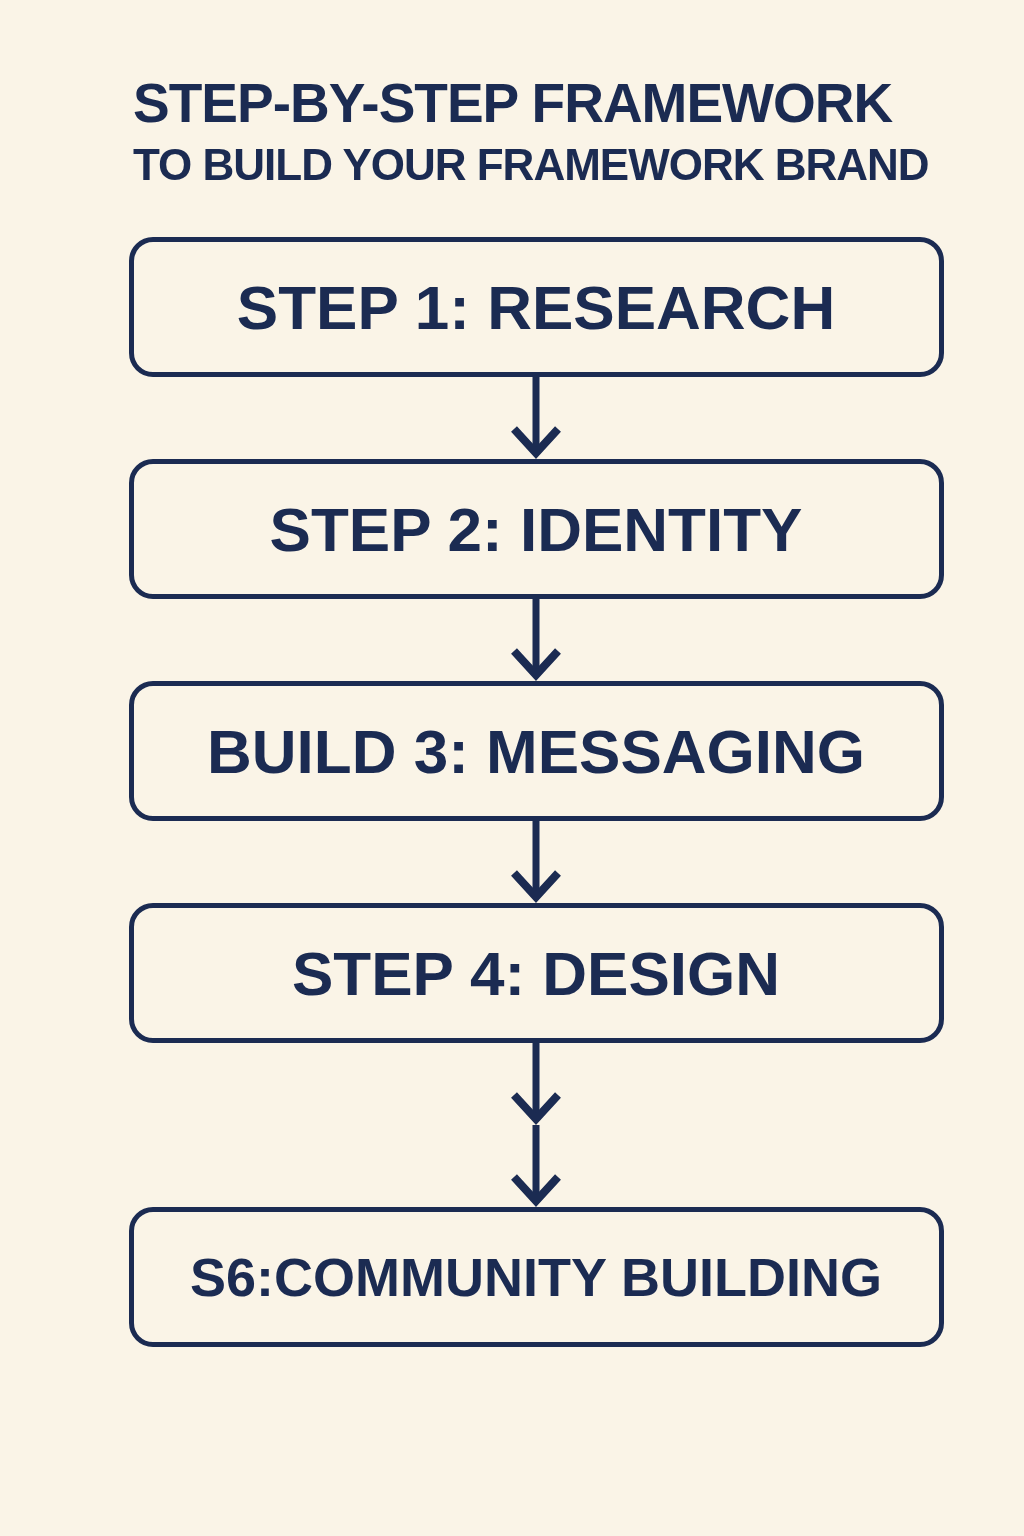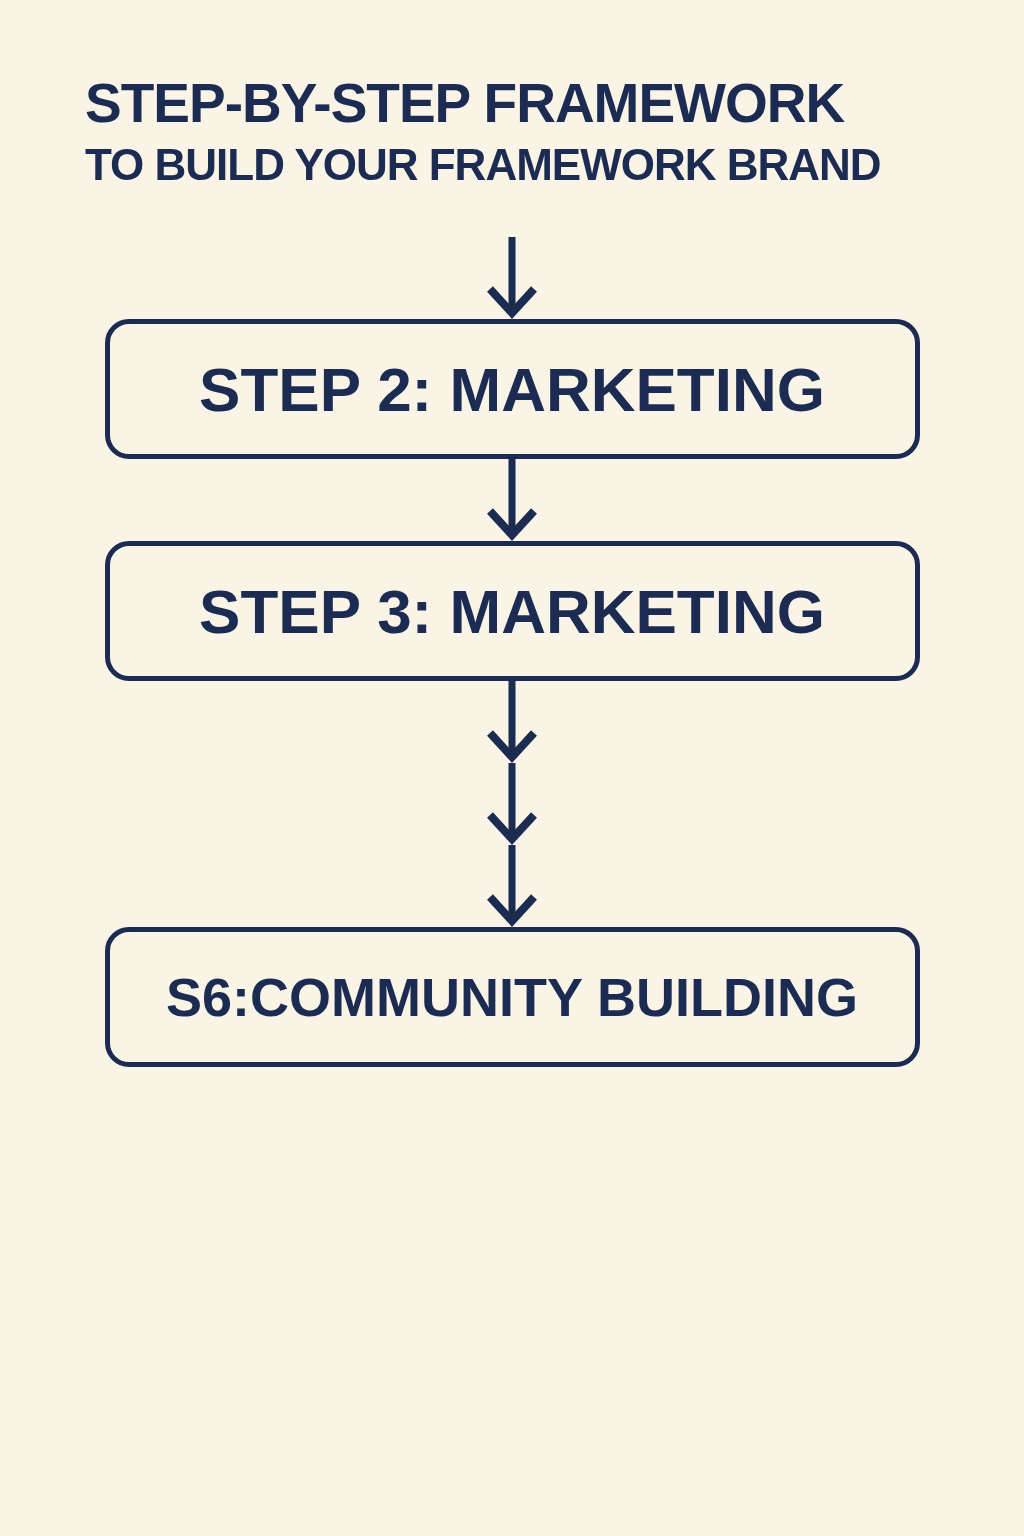--- a/index.html
+++ b/index.html
@@ -13,20 +13,21 @@
     height:1536px;
     background:var(--bg);
     font-family:"Liberation Sans", sans-serif;
     color:var(--ink);
     overflow:hidden;
   }
   .page{
     width:1024px;
     height:1536px;
     position:relative;
+    padding-left:48px;
   }
   .header{
     padding:76px 30px 0 85px;
   }
   .title{
     font-size:55px;
     line-height:1.0;
     font-weight:bold;
     letter-spacing:-1px;
     white-space:nowrap;
@@ -81,50 +82,56 @@
 
 <div class="page">
 
   <div class="header">
     <div class="title">STEP-BY-STEP FRAMEWORK</div>
     <div class="subtitle">TO BUILD YOUR FRAMEWORK BRAND</div>
   </div>
 
   <div class="flow">
 
-
-    <div class="arrow-wrap">
-      <svg viewBox="0 0 64 82" fill="none" xmlns="http://www.w3.org/2000/svg">
-        <line x1="32" y1="0" x2="32" y2="74" stroke="#1b2b52" stroke-width="7"></line>
-        <polyline points="10,52 32,76 54,52" stroke="#1b2b52" stroke-width="8" fill="none"></polyline>
-      </svg>
-    </div>
-
     <div class="step-box">
-      <span class="step-label">STEP 2: MARKETING</span>
+      <span class="step-label">STEP 1: RESEARCH</span>
     </div>
 
     <div class="arrow-wrap">
       <svg viewBox="0 0 64 82" fill="none" xmlns="http://www.w3.org/2000/svg">
         <line x1="32" y1="0" x2="32" y2="74" stroke="#1b2b52" stroke-width="7"></line>
         <polyline points="10,52 32,76 54,52" stroke="#1b2b52" stroke-width="8" fill="none"></polyline>
       </svg>
     </div>
 
     <div class="step-box">
-      <span class="step-label">STEP 3: MARKETING</span>
+      <span class="step-label">STEP 2: IDENTITY</span>
     </div>
 
     <div class="arrow-wrap">
       <svg viewBox="0 0 64 82" fill="none" xmlns="http://www.w3.org/2000/svg">
         <line x1="32" y1="0" x2="32" y2="74" stroke="#1b2b52" stroke-width="7"></line>
         <polyline points="10,52 32,76 54,52" stroke="#1b2b52" stroke-width="8" fill="none"></polyline>
       </svg>
     </div>
 
+    <div class="step-box">
+      <span class="step-label">BUILD 3: MESSAGING</span>
+    </div>
+
+    <div class="arrow-wrap">
+      <svg viewBox="0 0 64 82" fill="none" xmlns="http://www.w3.org/2000/svg">
+        <line x1="32" y1="0" x2="32" y2="74" stroke="#1b2b52" stroke-width="7"></line>
+        <polyline points="10,52 32,76 54,52" stroke="#1b2b52" stroke-width="8" fill="none"></polyline>
+      </svg>
+    </div>
+
+    <div class="step-box">
+      <span class="step-label">STEP 4: DESIGN</span>
+    </div>
 
     <div class="arrow-wrap">
       <svg viewBox="0 0 64 82" fill="none" xmlns="http://www.w3.org/2000/svg">
         <line x1="32" y1="0" x2="32" y2="74" stroke="#1b2b52" stroke-width="7"></line>
         <polyline points="10,52 32,76 54,52" stroke="#1b2b52" stroke-width="8" fill="none"></polyline>
       </svg>
     </div>
 
 
     <div class="arrow-wrap">

